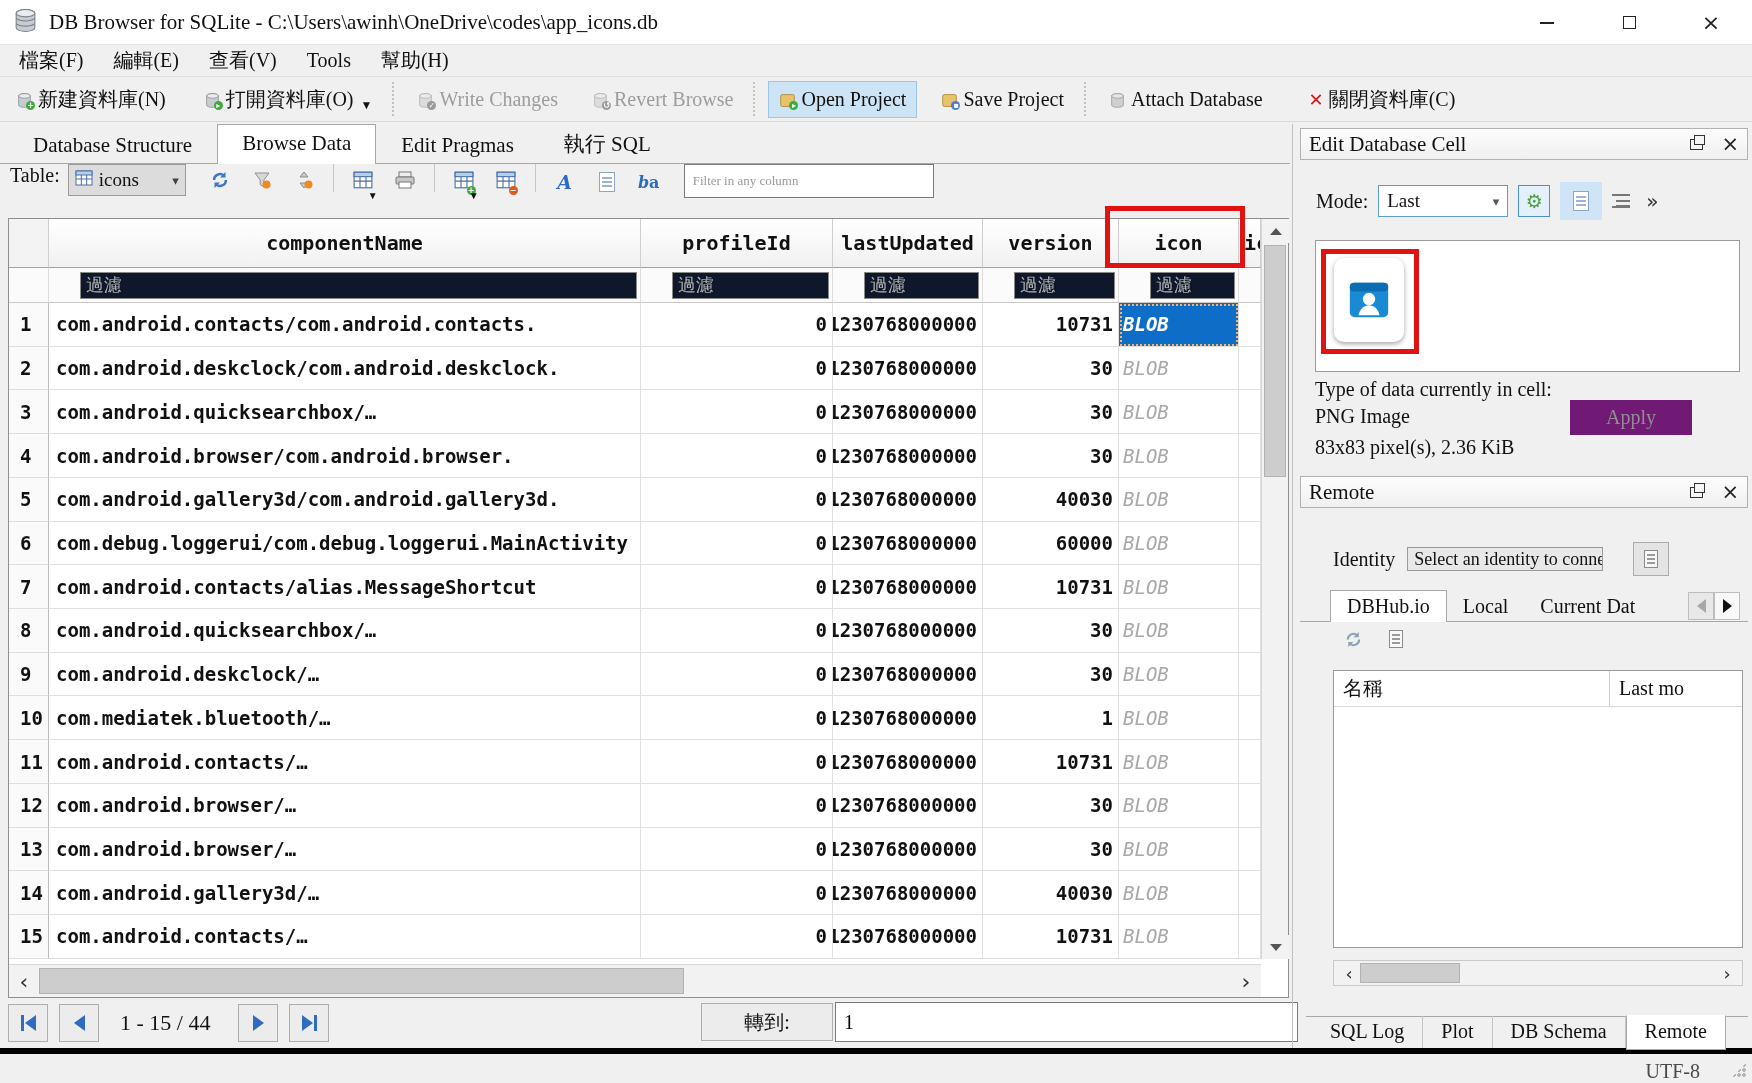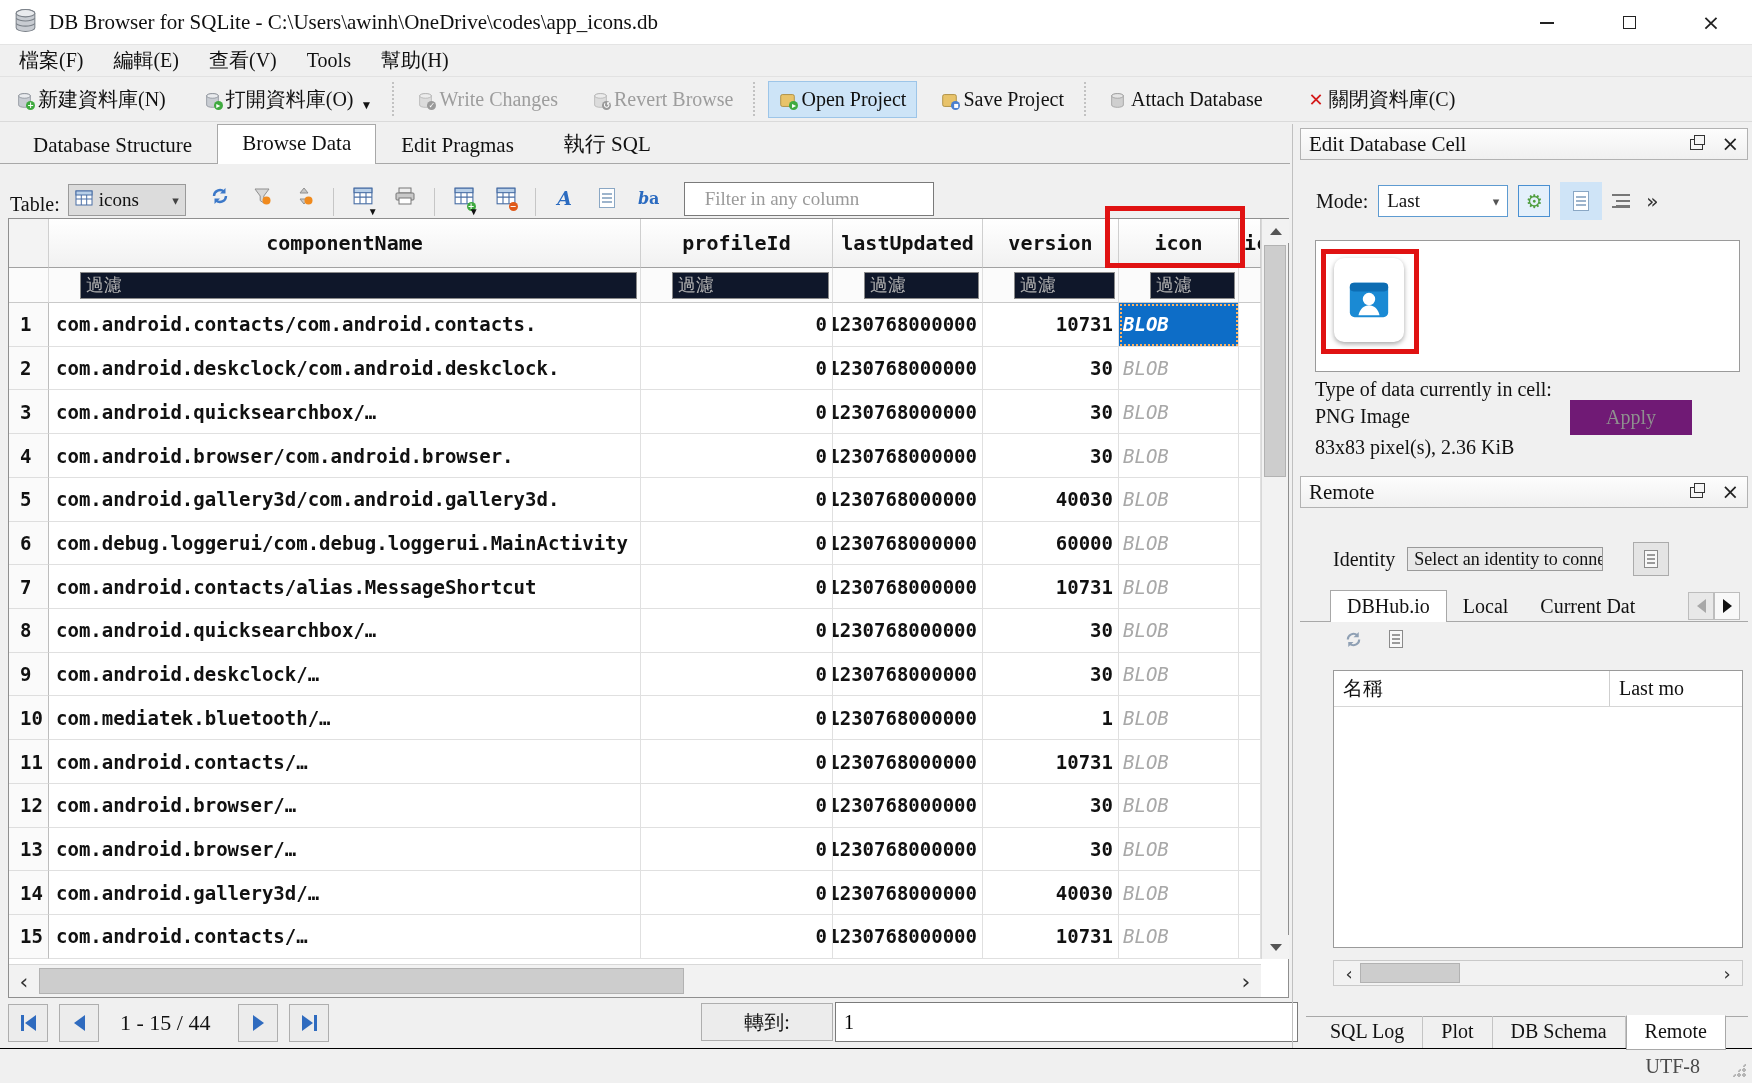--- a/index.html
+++ b/index.html
@@ -36,29 +36,29 @@
   .badge.green { background:#3faa3f; } .badge.blue { background:#4a7fd0; } .badge.gray { background:#9a9a9a; }
   .red-x { color:#d41a1a; font-family:"DejaVu Sans",sans-serif; font-weight:bold; font-size:18px; }
 
   
   .main-tabs { position:absolute; left:0; top:124px; width:1290px; height:40px; display:flex; align-items:flex-end; padding-left:8px; }
   .main-tabs::after { content:""; position:absolute; left:0; right:0; bottom:0; border-bottom:1px solid #a8a8a8; }
   .mtab { font-size:21px; padding:6px 24px; border:1px solid transparent; border-bottom:none; position:relative; z-index:1; }
   .mtab.active { background:#ffffff; border-color:#a8a8a8; z-index:2; padding-bottom:8px; }
 
   
-  .browse-controls { position:absolute; left:0; top:164px; width:1290px; height:52px; display:flex; align-items:flex-end; padding-left:10px; }
+  .browse-controls { position:absolute; left:0; top:164px; width:1290px; height:52px; display:flex; align-items:flex-start; padding-left:10px; }
   .tbl-label { font-size:20px; margin-right:8px; }
   .tbl-combo { width:118px; height:32px; background:#dcdcdc; border:1px solid #9a9a9a; display:flex; align-items:center; gap:6px; padding:0 6px; font-size:19px; }
   .tbl-combo .chev { margin-left:auto; font-family:"DejaVu Sans",sans-serif; font-size:13px; color:#444; }
   .ctl-btn { width:36px; height:36px; display:flex; align-items:center; justify-content:center; position:relative; margin:0 3px; }
   .ctl-sep { width:1px; height:28px; background:#c6c6c6; margin:0 8px; }
   .ctl-drop { position:absolute; bottom:-1px; right:3px; font-size:10px; color:#111; }
-  .filter-input { width:250px; height:34px; border:1px solid #7a7a7a; background:#fff; font-size:19px; color:#333;
-                  padding:0 20px; margin-left:14px; font-family:"Liberation Serif",serif; }
+  .filter-input { width:250px; height:34px; border:1px solid #7a7a7a; background:#fff; font-size:13px; color:#333;
+                  padding:0 8px; margin-left:14px; font-family:"Liberation Serif",serif; }
   .filter-input::placeholder { color:#9a9a9a; }
 
   
   .table-frame { position:absolute; left:8px; top:218px; width:1281px; height:780px; border:1px solid #8f8f8f; background:#fff; }
   .data-grid { position:absolute; left:0; top:0; width:1252px; height:740px; display:grid;
                grid-template-columns:40px 592px 192px 150px 136px 120px 22px;
                grid-template-rows:49px 35px repeat(15, 43.73px); background:#fff; overflow:hidden; }
   .gc { display:flex; align-items:center; overflow:hidden; }
   .ghead { background:linear-gradient(#ffffff,#f1f1f1); border-right:1px solid #cfcfcf; border-bottom:1px solid #a2a2a2;
            font-family:"DejaVu Sans Mono",monospace; font-weight:bold; font-size:20px; justify-content:center; white-space:nowrap; }
@@ -158,21 +158,21 @@
   .rlist-scroll { position:absolute; left:33px; top:484px; width:410px; height:26px; background:#f2f2f2; border:1px solid #c9c9c9; }
   .rlist-scroll .h-btn { height:24px; font-size:18px; }
   .rlist-scroll .h-thumb { left:26px; top:2px; width:100px; height:20px; }
 
   .bottom-tabs { position:absolute; left:1312px; top:1016px; width:436px; height:34px; display:flex; }
   .bottom-tabs::before { content:""; position:absolute; left:-6px; right:0; top:0; border-top:1px solid #a8a8a8; }
   .btab { font-size:20px; padding:4px 18px; border-right:1px solid #c4c4c4; position:relative; white-space:nowrap; }
   .btab.active { background:#fff; border:1px solid #a8a8a8; border-top:1px solid #fff; margin-top:-1px; z-index:2; }
 
   
-  .status-bar { position:absolute; left:0; top:1048px; width:1752px; height:35px; background:#f0f0f0; border-top:1px solid #000000; }
+  .status-bar { position:absolute; left:0; top:1048px; width:1752px; height:35px; background:#f0f0f0; border-top:6px solid #000000; }
   .encoding { position:absolute; right:52px; top:6px; font-size:20px; color:#4a4a4a; }
   .grip { position:absolute; right:6px; bottom:6px; width:14px; height:14px;
           background:radial-gradient(circle at 2px 2px, #b5b5b5 1.6px, transparent 1.8px) 0 0/5px 5px; clip-path:polygon(100% 0,100% 100%,0 100%); }
 
   
   .anno { position:absolute; border:5px solid #e01212; z-index:50; pointer-events:none; }
   .anno1 { left:1105px; top:206px; width:140px; height:62px; }
   .anno2 { left:1321px; top:249px; width:98px; height:105px; }
 </style>
 </head>

